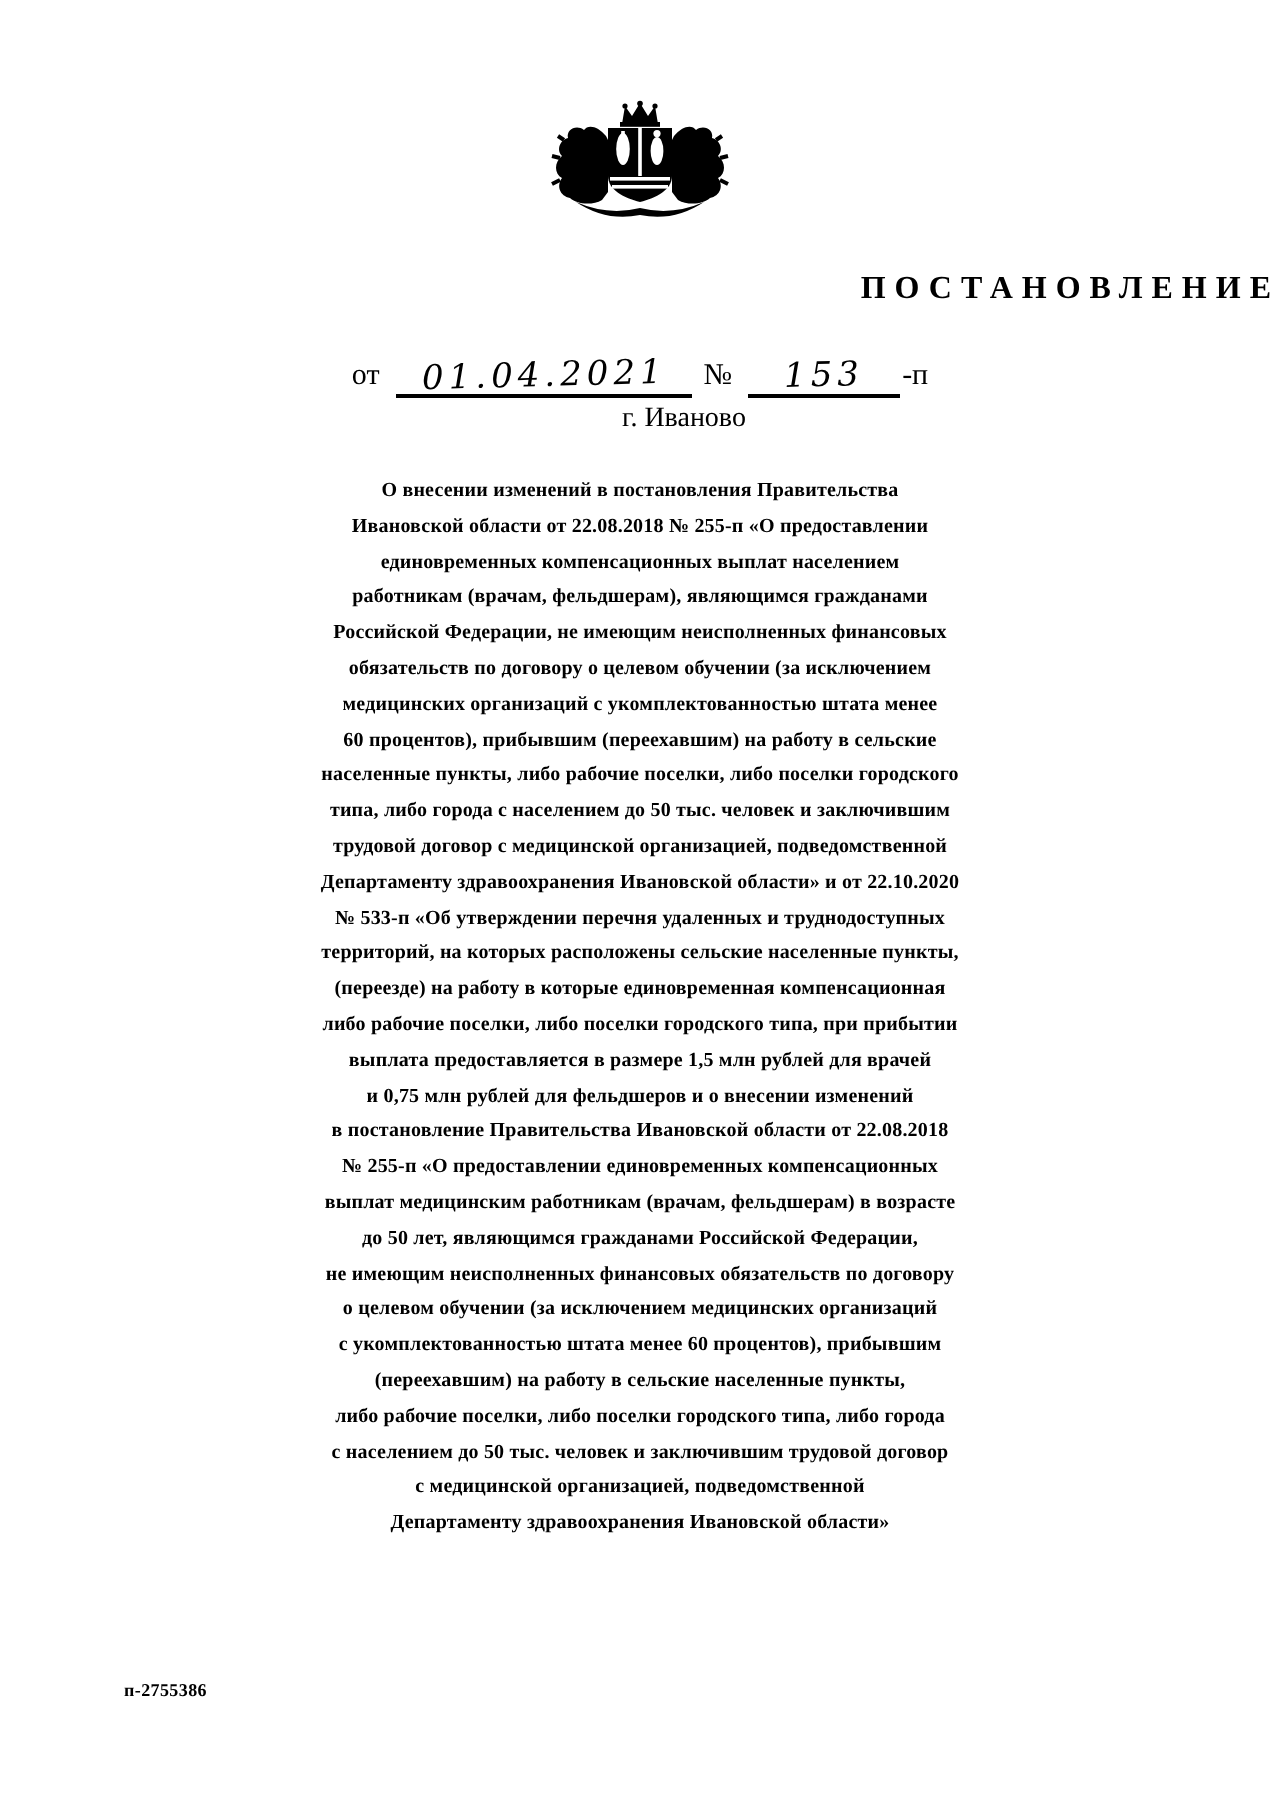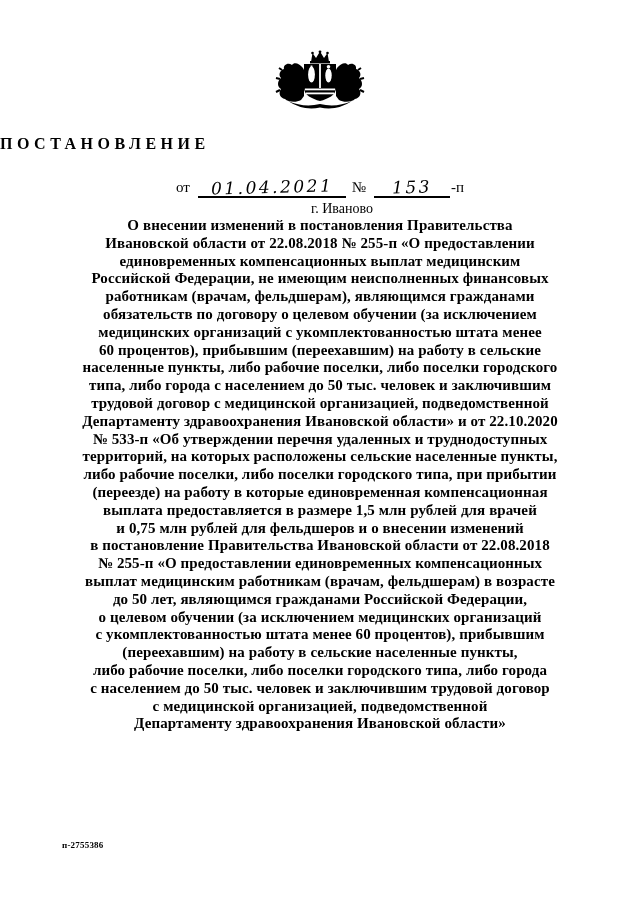--- a/index.html
+++ b/index.html
@@ -13,21 +13,21 @@
   .org-name {
     margin-top: 20px; text-align: center;
     font-size: 19px; font-weight: 700; letter-spacing: 1.4px;
   }
   .org-name .u {
     text-decoration: underline;
     text-decoration-thickness: 2px;
     text-underline-offset: 4px;
   }
   .doc-type {
-    margin-top: 17px; text-align: left;
+    margin-top: 17px; text-align: right;
     font-size: 16px; font-weight: 700; letter-spacing: 4.5px;
   }
   .date-line {
     margin-top: 25px; text-align: center; font-size: 15px;
     white-space: nowrap;
   }
   .blank {
     display: inline-block; border-bottom: 2px solid #000;
     text-align: center; vertical-align: baseline; line-height: 1;
     padding-bottom: 1px;
@@ -35,22 +35,22 @@
   .blank.date { width: 148px; margin: 0 6px 0 8px; }
   .blank.num  { width: 76px;  margin: 0 1px 0 8px; }
   .hand {
     font-family: "DejaVu Serif", serif; font-style: italic;
     font-size: 17px; font-weight: 500; letter-spacing: 2.5px;
     display: inline-block; transform: rotate(-1.5deg) translateY(1px);
     white-space: nowrap;
   }
   .city { text-align: center; font-size: 14px; margin-top: 3px; padding-left: 44px; }
   .subject {
-    text-align: center;
-    font-weight: 700; font-size: 15px; line-height: 17.8px;
+    margin-top: 19px; text-align: center;
+    font-weight: 700; font-size: 10px; line-height: 17.8px;
     letter-spacing: 0.1px;
   }
   .subject-line { white-space: nowrap; }
   .footer-code {
     position: absolute; left: 62px; top: 840px;
     font-size: 9px; font-weight: 700; letter-spacing: 0.2px; text-align: center;
   }
 </style>
 </head>
 <body>
@@ -92,40 +92,41 @@
 
   <div class="date-line">
     <span>от</span><span class="blank date"><span class="hand">01.04.2021</span></span><span>№</span><span class="blank num"><span class="hand">153</span></span><span>-п</span>
   </div>
 
   <div class="city">г. Иваново</div>
 
   <div class="subject">
       <div class="subject-line">О внесении изменений в постановления Правительства</div>
       <div class="subject-line">Ивановской области от 22.08.2018 № 255-п «О предоставлении</div>
-      <div class="subject-line">единовременных компенсационных выплат медицинским</div>
+      <div class="subject-line">единовременных компенсационных выплат населением</div>
+      <div class="subject-line">работникам (врачам, фельдшерам), являющимся гражданами</div>
       <div class="subject-line">Российской Федерации, не имеющим неисполненных финансовых</div>
-      <div class="subject-line">работникам (врачам, фельдшерам), являющимся гражданами</div>
       <div class="subject-line">обязательств по договору о целевом обучении (за исключением</div>
       <div class="subject-line">медицинских организаций с укомплектованностью штата менее</div>
       <div class="subject-line">60 процентов), прибывшим (переехавшим) на работу в сельские</div>
       <div class="subject-line">населенные пункты, либо рабочие поселки, либо поселки городского</div>
       <div class="subject-line">типа, либо города с населением до 50 тыс. человек и заключившим</div>
       <div class="subject-line">трудовой договор с медицинской организацией, подведомственной</div>
       <div class="subject-line">Департаменту здравоохранения Ивановской области» и от 22.10.2020</div>
       <div class="subject-line">№ 533-п «Об утверждении перечня удаленных и труднодоступных</div>
       <div class="subject-line">территорий, на которых расположены сельские населенные пункты,</div>
+      <div class="subject-line">(переезде) на работу в которые единовременная компенсационная</div>
       <div class="subject-line">либо рабочие поселки, либо поселки городского типа, при прибытии</div>
-      <div class="subject-line">(переезде) на работу в которые единовременная компенсационная</div>
       <div class="subject-line">выплата предоставляется в размере 1,5 млн рублей для врачей</div>
       <div class="subject-line">и 0,75 млн рублей для фельдшеров и о внесении изменений</div>
       <div class="subject-line">в постановление Правительства Ивановской области от 22.08.2018</div>
       <div class="subject-line">№ 255-п «О предоставлении единовременных компенсационных</div>
       <div class="subject-line">выплат медицинским работникам (врачам, фельдшерам) в возрасте</div>
       <div class="subject-line">до 50 лет, являющимся гражданами Российской Федерации,</div>
+      <div class="subject-line">не имеющим неисполненных финансовых обязательств по договору</div>
       <div class="subject-line">о целевом обучении (за исключением медицинских организаций</div>
       <div class="subject-line">с укомплектованностью штата менее 60 процентов), прибывшим</div>
       <div class="subject-line">(переехавшим) на работу в сельские населенные пункты,</div>
       <div class="subject-line">либо рабочие поселки, либо поселки городского типа, либо города</div>
       <div class="subject-line">с населением до 50 тыс. человек и заключившим трудовой договор</div>
       <div class="subject-line">с медицинской организацией, подведомственной</div>
       <div class="subject-line">Департаменту здравоохранения Ивановской области»</div>
     </div>
 
   <div class="footer-code">п-2755386</div>

